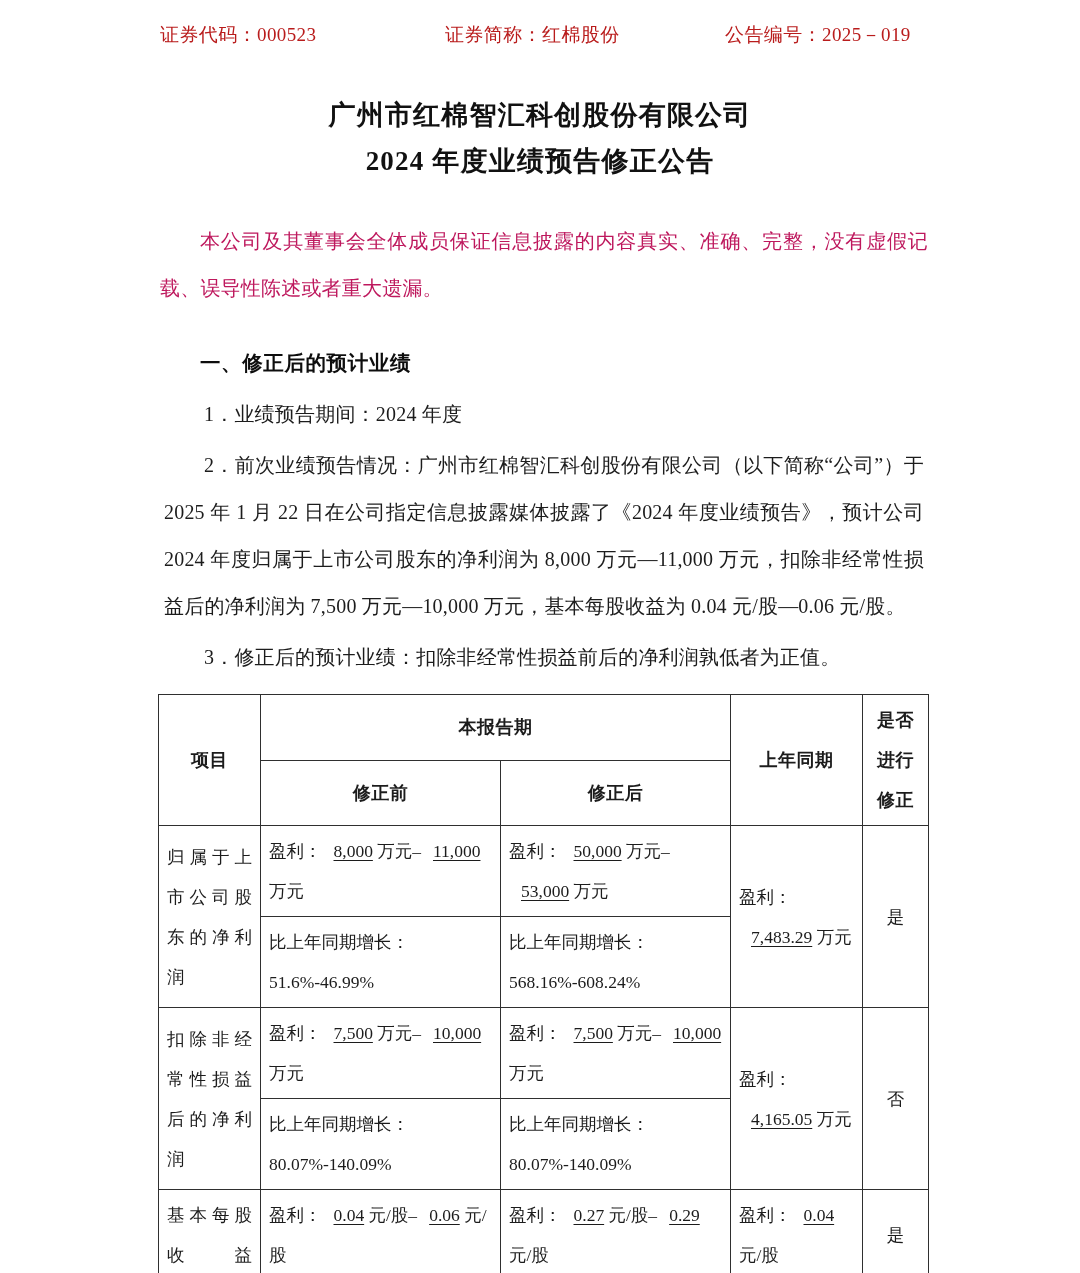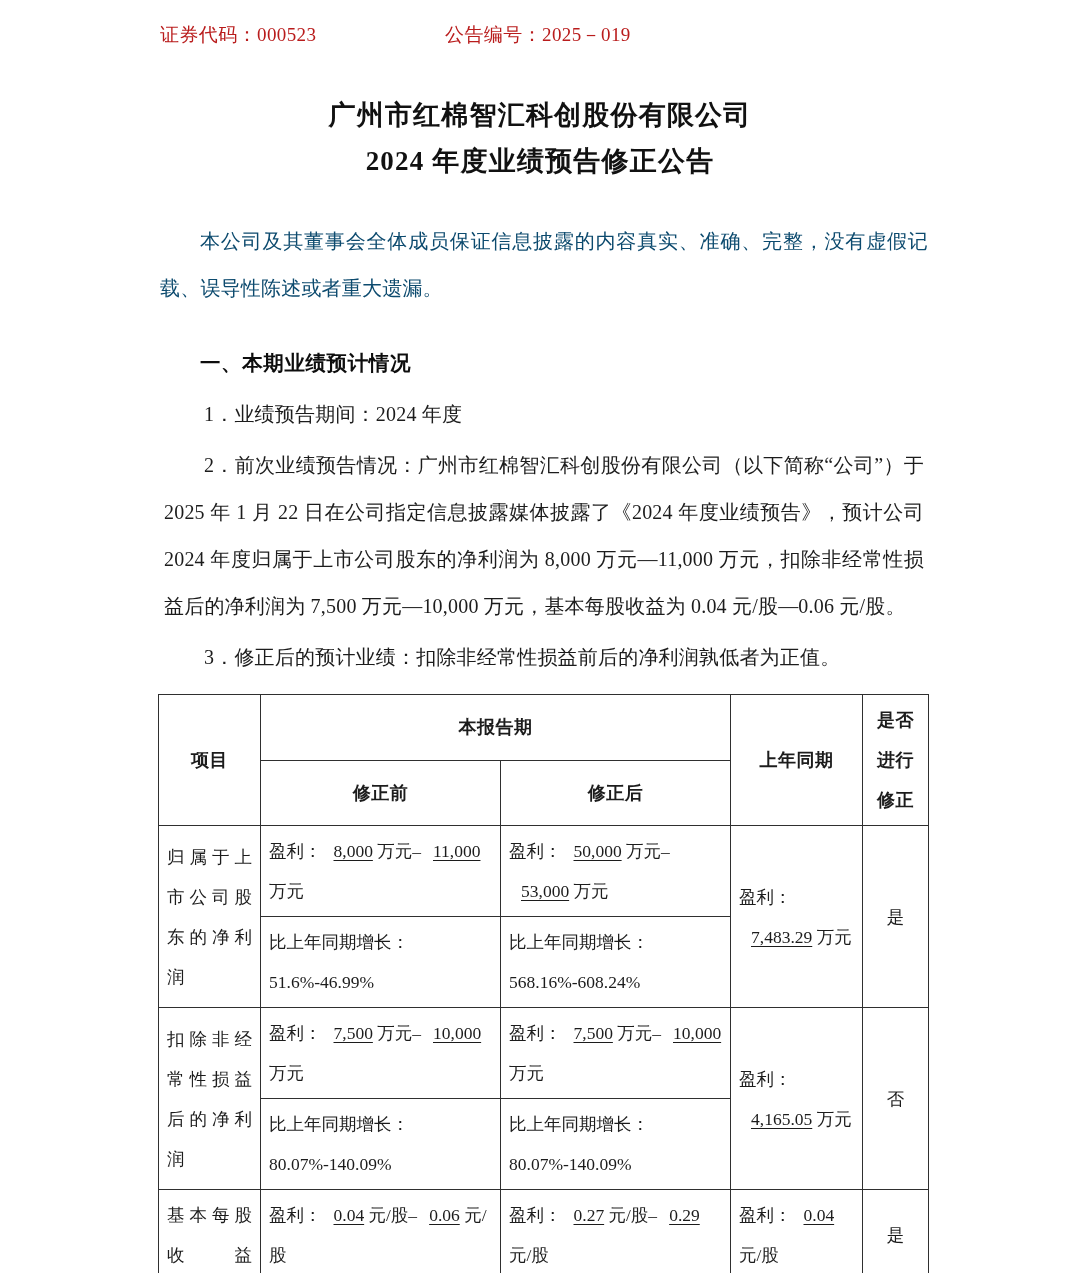--- a/index.html
+++ b/index.html
@@ -62,21 +62,21 @@
     width: 768px;
   }
   p.para {
     margin: 0 0 0 0;
     font-size: 20px;
     line-height: 47px;
     text-align: justify;
     text-justify: inter-ideograph;
     text-indent: 40px;
     letter-spacing: 0.2px;
-    color: #0c4a6e;
+    color: #be185d;
   }
   h2.section-head {
     margin: 28px 0 2px 0;
     font-size: 20.5px;
     font-weight: bold;
     line-height: 47px;
     text-indent: 40px;
     letter-spacing: 0.6px;
     color: #0d0d0d;
   }
@@ -156,31 +156,32 @@
     word-break: break-all;
   }
 </style>
 </head>
 <body>
 
 <div class="page">
 
   <div class="doc-header">
     <span class="hdr-code">证券代码：000523</span>
+    <span class="hdr-short">证券简称：红棉股份</span>
     <span class="hdr-number">公告编号：2025－019</span>
   </div>
 
   <div class="title-block">
     <div class="title-line">广州市红棉智汇科创股份有限公司</div>
     <div class="title-line">2024 年度业绩预告修正公告</div>
   </div>
 
   <div class="body-block">
     <p class="para">本公司及其董事会全体成员保证信息披露的内容真实、准确、完整，没有虚假记载、误导性陈述或者重大遗漏。</p>
-    <h2 class="section-head">一、本期业绩预计情况</h2>
+    <h2 class="section-head">一、修正后的预计业绩</h2>
     <p class="item">1．业绩预告期间：2024 年度</p>
     <p class="item">2．前次业绩预告情况：广州市红棉智汇科创股份有限公司（以下简称“公司”）于 2025 年 1 月 22 日在公司指定信息披露媒体披露了《2024 年度业绩预告》，预计公司 2024 年度归属于上市公司股东的净利润为 8,000 万元—11,000 万元，扣除非经常性损益后的净利润为 7,500 万元—10,000 万元，基本每股收益为 0.04 元/股—0.06 元/股。</p>
     <p class="item">3．修正后的预计业绩：扣除非经常性损益前后的净利润孰低者为正值。</p>
   </div>
 
   <div class="table-wrap">
     <table class="fin">
       <colgroup>
         <col class="col-item">
           <col class="col-before">

